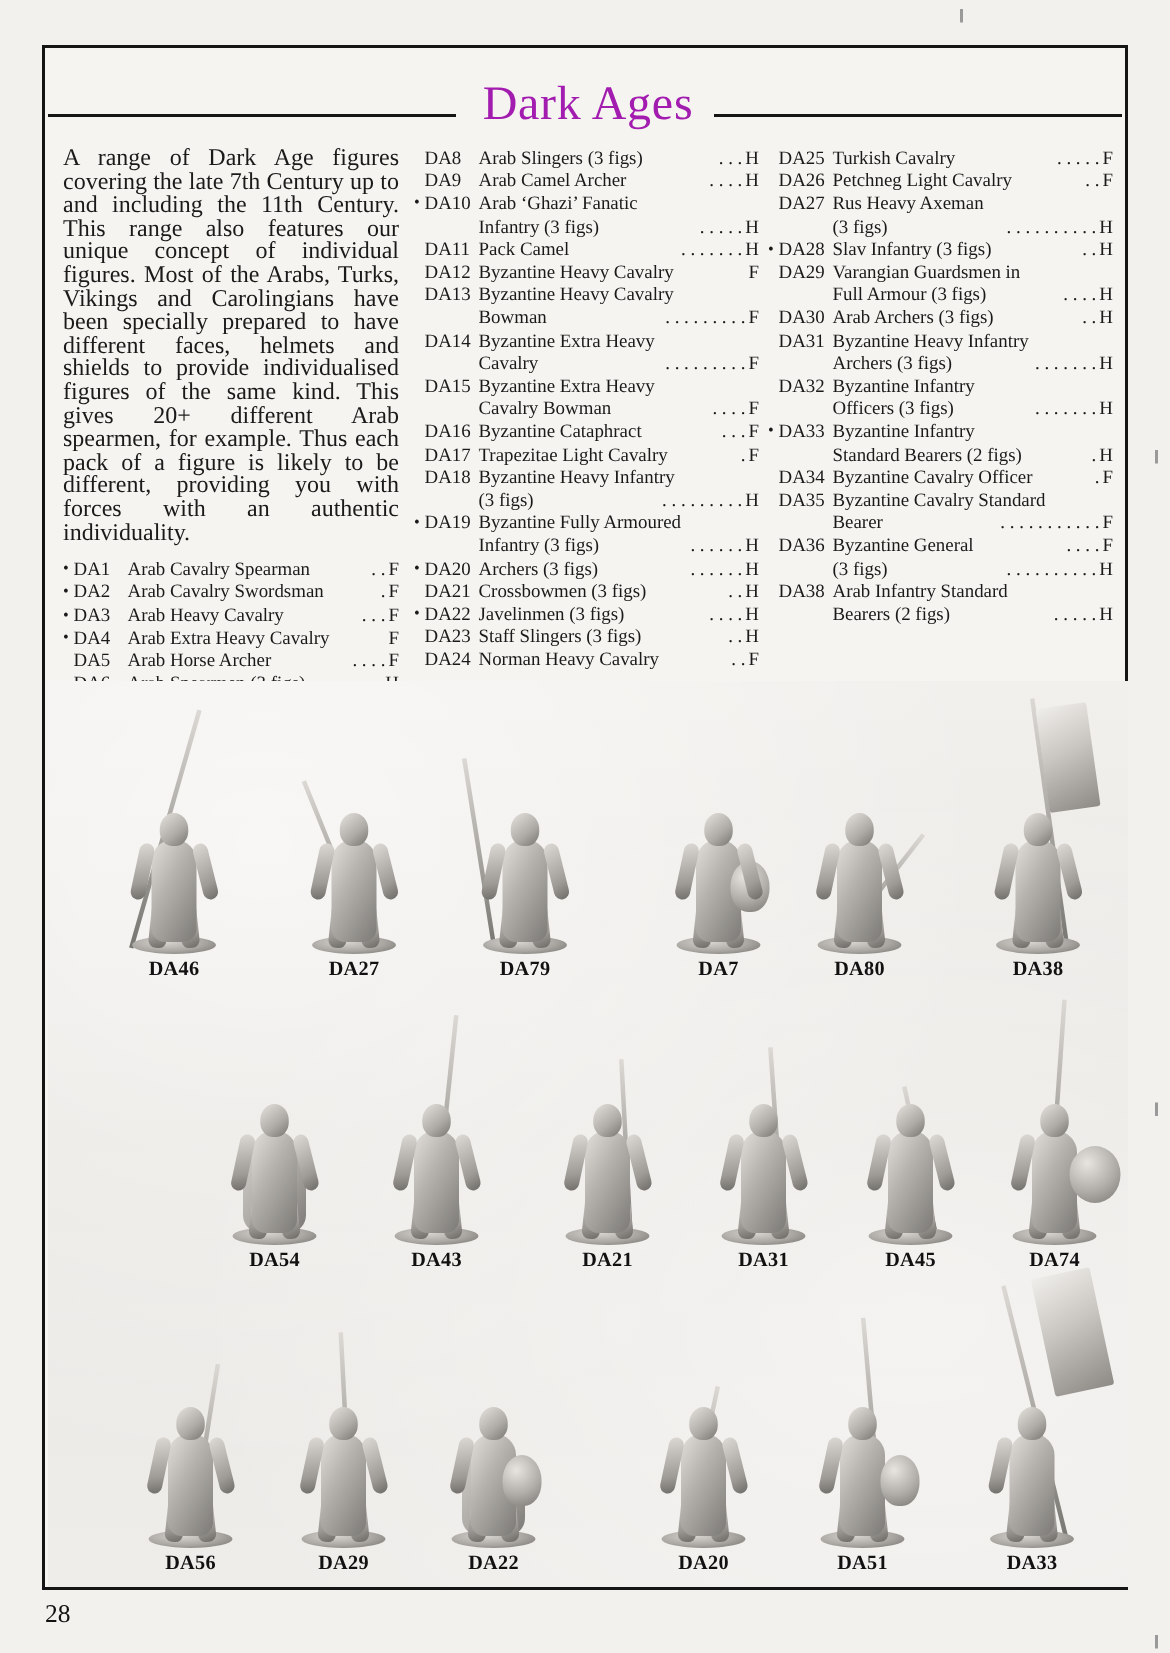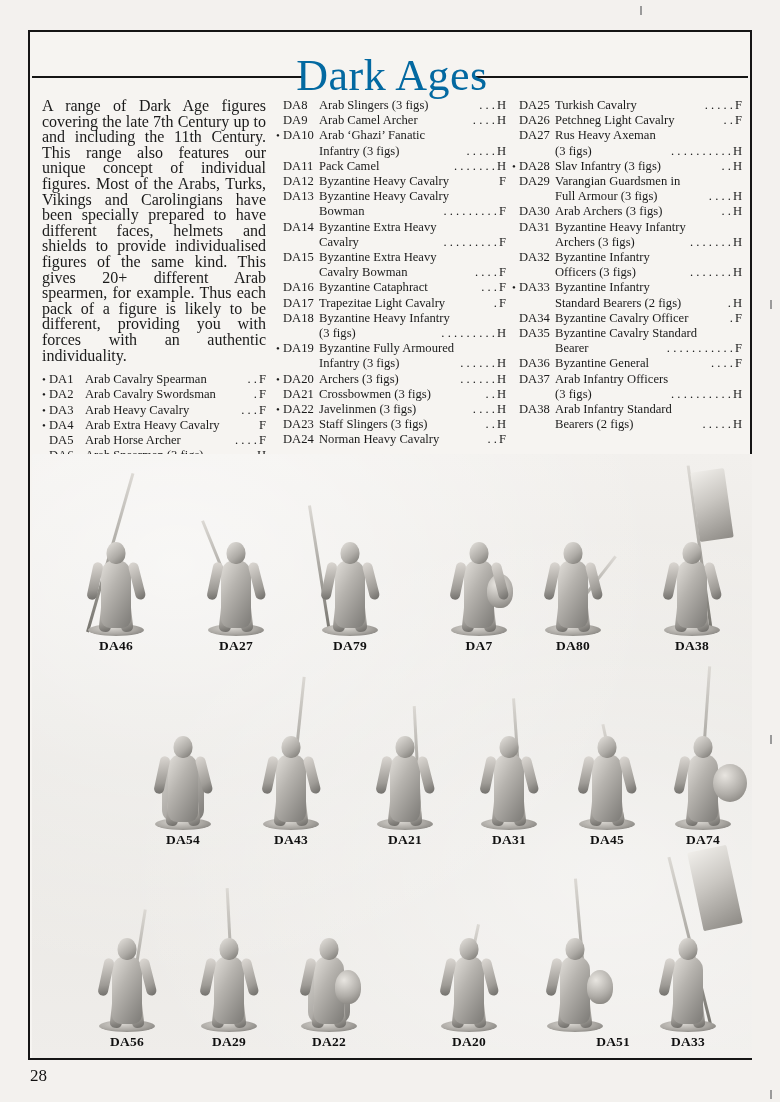--- a/index.html
+++ b/index.html
@@ -28,25 +28,25 @@
     width: 724px; height: 1030px;
     border: 2px solid #151515;
     box-sizing: border-box;
     background: #f6f4f1;
   }
   .title {
     position: absolute;
     left: 0; top: 18px;
     width: 724px;
     text-align: center;
-    font-size: 44px;
+    font-size: 32px;
     letter-spacing: 0.5px;
     font-family: "Liberation Serif", serif;
     font-weight: 400;
-    color: #0369a1;
+    color: #a21caf;
   }
   
   .title-rule-left, .title-rule-right {
     position: absolute;
     top: 44px;
     height: 2px;
     background: #151515;
   }
   .title-rule-left { left: 2px; width: 272px; }
   .title-rule-right { right: 2px; width: 272px; }
@@ -615,27 +615,20 @@
             <span class="mat">. . . . . . . . . . .</span>
             <span class="mat">F</span>
           </div>
         <div class="entry">
             <span class="bullet"></span>
             <span class="code">DA36</span>
             <span class="name">Byzantine General</span>
             <span class="mat">. . . .</span>
             <span class="mat">F</span>
           </div>
-        <div class="entry">
-            <span class="bullet"></span>
-            <span class="code">DA37</span>
-            <span class="name">Arab Infantry Officers</span>
-            <span class="mat"></span>
-            <span class="mat"></span>
-          </div>
         <div class="cont">
             <span class="pad"></span>
             <span class="name">(3 figs)</span>
             <span class="mat">. . . . . . . . . .</span>
             <span class="mat">H</span>
           </div>
         <div class="entry">
             <span class="bullet"></span>
             <span class="code">DA38</span>
             <span class="name">Arab Infantry Standard</span>
@@ -914,21 +907,21 @@
               <div class="legR"></div>
               <div class="torso"></div>
               <div class="armL"></div>
               <div class="armR"></div>
               <div class="head"></div>
             </div>
           </div>
           <div class="caption">DA20</div>
         </div>
 
-        <div class="fig" style="left:488px; top:0; width:110px;text-align:right;">
+        <div class="fig" style="left:488px; top:0; width:110px;">
           <div class="figbody" style="width:100px;height:168px;">
             <div class="mini">
               <div class="spear" style="margin-left:12px; transform:rotate(-5deg); height:150px;"></div>
               <div class="base"></div>
               <div class="legL"></div>
               <div class="legR"></div>
               <div class="torso"></div>
               <div class="shield" style="left:50%; margin-left:12px;"></div>
               <div class="armL"></div>
               <div class="head"></div>

